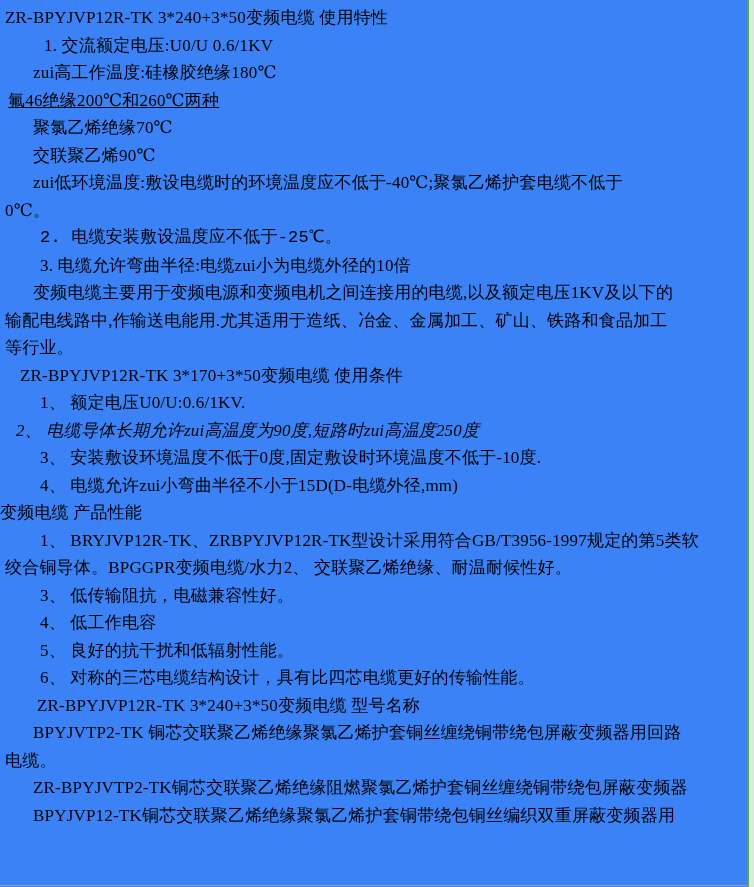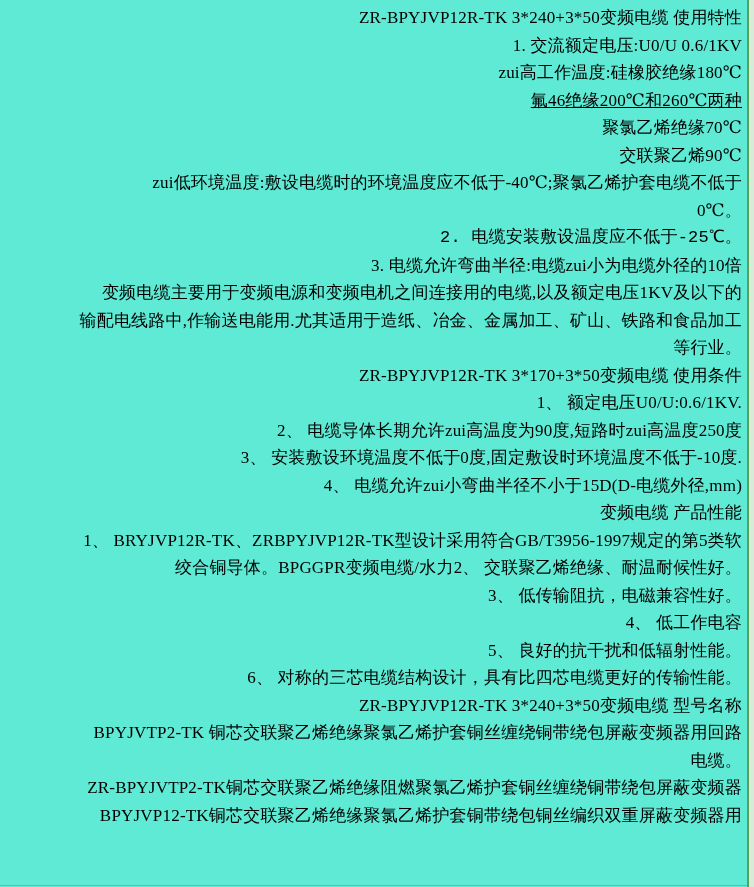--- a/index.html
+++ b/index.html
@@ -4,25 +4,24 @@
 <style>
   html, body {
     margin: 0;
     padding: 0;
     background: #ffffff;
   }
   .page {
     position: relative;
     width: 754px;
     height: 887px;
-    background: #5eead4;
+    background: #3b82f6;
     overflow: hidden;
     font-family: "Liberation Serif", "DejaVu Serif", serif;
     color: #000000;
-    text-align: right;
   }
   .content {
     position: absolute;
     top: 4px;
     left: 0;
     right: 12px;
   }
   .text-line {
     height: 27.5px;
     line-height: 27.5px;
@@ -49,45 +48,45 @@
     background: #9f9f9f;
   }
 </style>
 </head>
 <body>
 
 <div class="page">
   <div class="content">
       <div class="text-line" style="padding-left: 5px;">ZR-BPYJVP12R-TK 3*240+3*50变频电缆 使用特性</div>
       <div class="text-line" style="padding-left: 44px;">1. 交流额定电压:U0/U 0.6/1KV</div>
-      <div class="text-line" style="padding-left: 33px; margin-left: 9px;">zui高工作温度:硅橡胶绝缘180℃</div>
+      <div class="text-line" style="padding-left: 33px;">zui高工作温度:硅橡胶绝缘180℃</div>
       <div class="text-line" style="padding-left: 8px; text-decoration: underline;">氟46绝缘200℃和260℃两种</div>
       <div class="text-line" style="padding-left: 33px;">聚氯乙烯绝缘70℃</div>
       <div class="text-line" style="padding-left: 33px;">交联聚乙烯90℃</div>
       <div class="text-line" style="padding-left: 33px;">zui低环境温度:敷设电缆时的环境温度应不低于-40℃;聚氯乙烯护套电缆不低于</div>
       <div class="text-line" style="padding-left: 5px;">0℃。</div>
       <div class="text-line" style="padding-left: 40px; font-family: Liberation Mono, monospace;">2. 电缆安装敷设温度应不低于-25℃。</div>
       <div class="text-line" style="padding-left: 40px;">3. 电缆允许弯曲半径:电缆zui小为电缆外径的10倍</div>
       <div class="text-line" style="padding-left: 33px;">变频电缆主要用于变频电源和变频电机之间连接用的电缆,以及额定电压1KV及以下的</div>
       <div class="text-line" style="padding-left: 5px;">输配电线路中,作输送电能用.尤其适用于造纸、冶金、金属加工、矿山、铁路和食品加工</div>
       <div class="text-line" style="padding-left: 5px;">等行业。</div>
       <div class="text-line" style="padding-left: 20px;">ZR-BPYJVP12R-TK 3*170+3*50变频电缆 使用条件</div>
       <div class="text-line" style="padding-left: 40px;">1、 额定电压U0/U:0.6/1KV.</div>
-      <div class="text-line" style="padding-left: 48px;">2、 电缆导体长期允许zui高温度为90度,短路时zui高温度250度</div>
+      <div class="text-line" style="padding-left: 16px; font-style: italic;">2、 电缆导体长期允许zui高温度为90度,短路时zui高温度250度</div>
       <div class="text-line" style="padding-left: 40px;">3、 安装敷设环境温度不低于0度,固定敷设时环境温度不低于-10度.</div>
       <div class="text-line" style="padding-left: 40px;">4、 电缆允许zui小弯曲半径不小于15D(D-电缆外径,mm)</div>
       <div class="text-line" style="">变频电缆 产品性能</div>
       <div class="text-line" style="padding-left: 40px;">1、 BRYJVP12R-TK、ZRBPYJVP12R-TK型设计采用符合GB/T3956-1997规定的第5类软</div>
       <div class="text-line" style="padding-left: 5px;">绞合铜导体。BPGGPR变频电缆/水力2、 交联聚乙烯绝缘、耐温耐候性好。</div>
       <div class="text-line" style="padding-left: 40px;">3、 低传输阻抗，电磁兼容性好。</div>
       <div class="text-line" style="padding-left: 40px;">4、 低工作电容</div>
       <div class="text-line" style="padding-left: 40px;">5、 良好的抗干扰和低辐射性能。</div>
       <div class="text-line" style="padding-left: 40px;">6、 对称的三芯电缆结构设计，具有比四芯电缆更好的传输性能。</div>
       <div class="text-line" style="padding-left: 37px;">ZR-BPYJVP12R-TK 3*240+3*50变频电缆 型号名称</div>
       <div class="text-line" style="padding-left: 33px;">BPYJVTP2-TK 铜芯交联聚乙烯绝缘聚氯乙烯护套铜丝缠绕铜带绕包屏蔽变频器用回路</div>
       <div class="text-line" style="padding-left: 5px;">电缆。</div>
       <div class="text-line" style="padding-left: 33px;">ZR-BPYJVTP2-TK铜芯交联聚乙烯绝缘阻燃聚氯乙烯护套铜丝缠绕铜带绕包屏蔽变频器</div>
-      <div class="text-line" style="">BPYJVP12-TK铜芯交联聚乙烯绝缘聚氯乙烯护套铜带绕包铜丝编织双重屏蔽变频器用</div>
+      <div class="text-line" style="padding-left: 33px;">BPYJVP12-TK铜芯交联聚乙烯绝缘聚氯乙烯护套铜带绕包铜丝编织双重屏蔽变频器用</div>
     </div>
 
   <div class="bottom-rule"></div>
   <div class="green-edge"></div>
 </div>
 
 </body></html>

